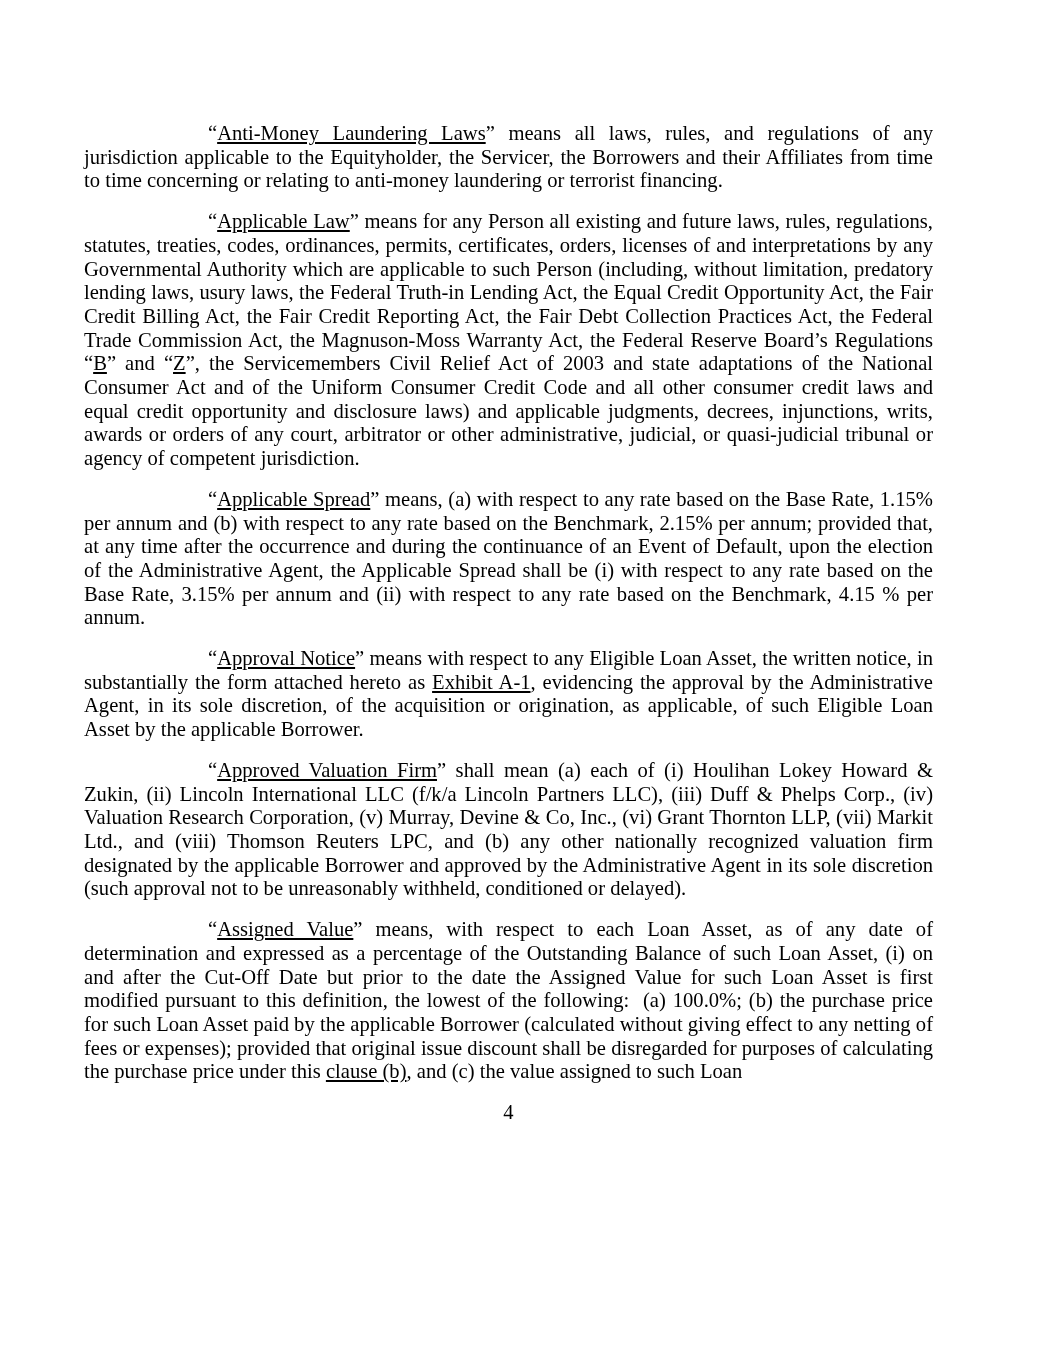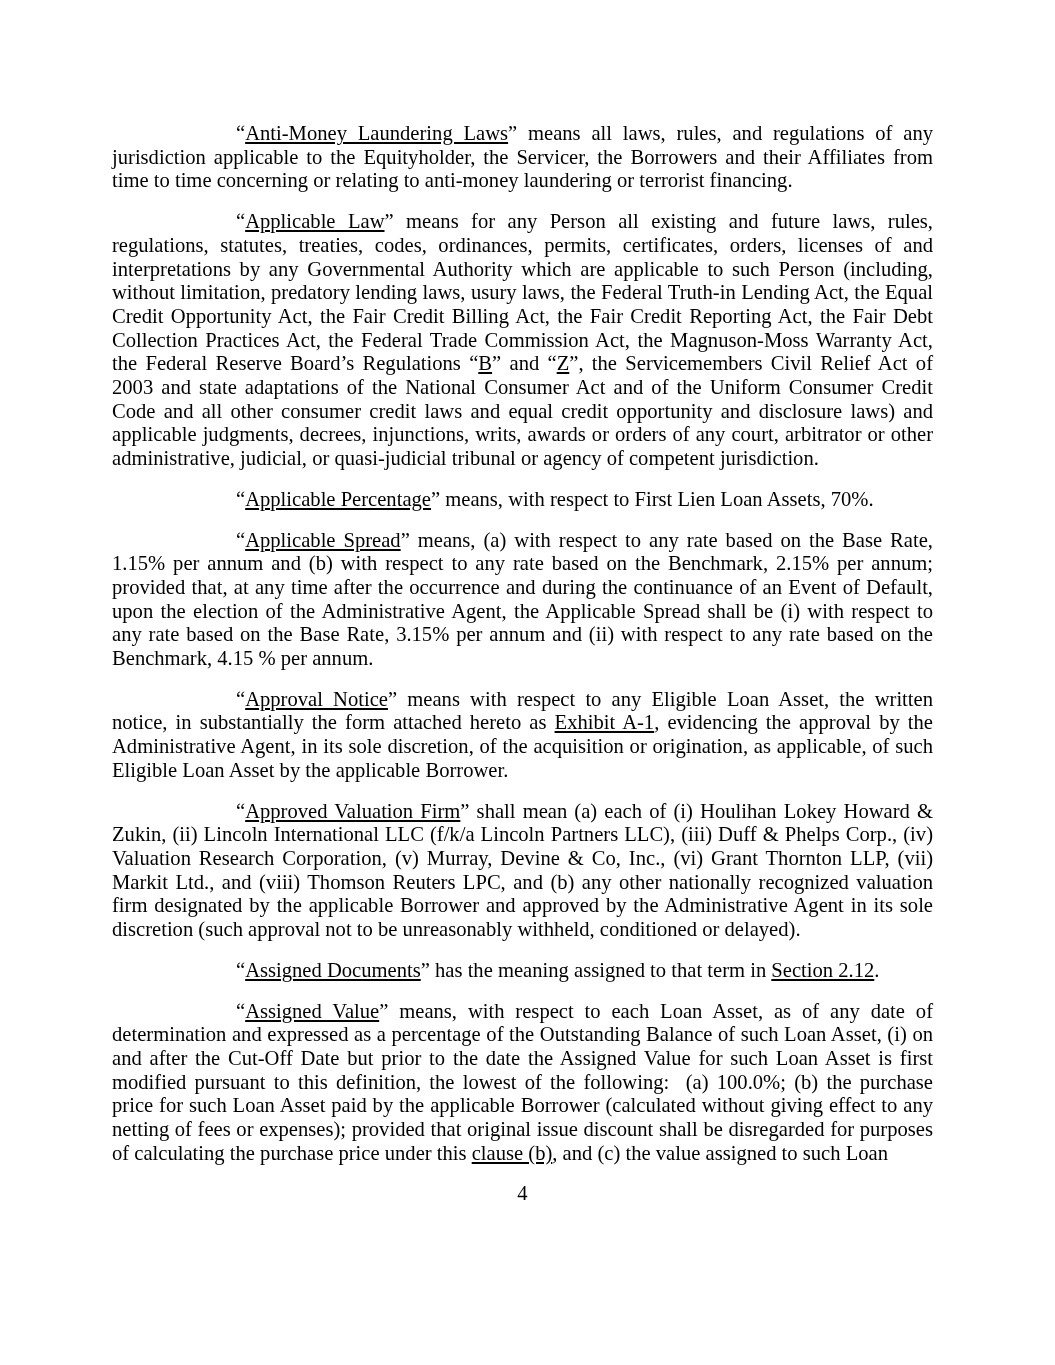--- a/index.html
+++ b/index.html
@@ -11,21 +11,21 @@
     width: 1055px;
     height: 1365px;
     color: #000000;
     font-family: "Liberation Serif", "DejaVu Serif", serif;
   }
   .page {
     position: relative;
     box-sizing: border-box;
     width: 1055px;
     height: 1365px;
-    padding: 122px 122px 0 112px;
+    padding: 122px 122px 0 84px;
     overflow: hidden;
     background: #ffffff;
   }
   .para {
     margin: 0 0 17px 0;
     font-size: 20.6px;
     line-height: 23.7px;
     text-align: justify;
     text-indent: 124px;
     color: #000000;
@@ -39,21 +39,19 @@
     text-align: center;
   }
 </style>
 </head>
 <body>
 
 <div class="page">
   <main>
       <p class="para"><span>“</span><span class="u">Anti-Money Laundering Laws</span><span>” means all laws, rules, and regulations of any jurisdiction applicable to the Equityholder, the Servicer, the Borrowers and their Affiliates from time to time concerning or relating to anti-money laundering or terrorist financing.</span></p>
       <p class="para"><span>“</span><span class="u">Applicable Law</span><span>” means for any Person all existing and future laws, rules, regulations, statutes, treaties, codes, ordinances, permits, certificates, orders, licenses of and interpretations by any Governmental Authority which are applicable to such Person (including, without limitation, predatory lending laws, usury laws, the Federal Truth-in Lending Act, the Equal Credit Opportunity Act, the Fair Credit Billing Act, the Fair Credit Reporting Act, the Fair Debt Collection Practices Act, the Federal Trade Commission Act, the Magnuson-Moss Warranty Act, the Federal Reserve Board’s Regulations “</span><span class="u">B</span><span>” and “</span><span class="u">Z</span><span>”, the Servicemembers Civil Relief Act of 2003 and state adaptations of the National Consumer Act and of the Uniform Consumer Credit Code and all other consumer credit laws and equal credit opportunity and disclosure laws) and applicable judgments, decrees, injunctions, writs, awards or orders of any court, arbitrator or other administrative, judicial, or quasi-judicial tribunal or agency of competent jurisdiction.</span></p>
-      <p class="para"><span>“</span><span class="u">Applicable Percentage</span><span>” means, with respect to First Lien Loan Assets, 70%.</span></p>
       <p class="para"><span>“</span><span class="u">Applicable Spread</span><span>” means, (a) with respect to any rate based on the Base Rate, 1.15% </span><span class="i">per annum</span><span> and (b) with respect to any rate based on the Benchmark, 2.15% </span><span class="i">per annum</span><span>; </span><span class="i">provided</span><span> that, at any time after the occurrence and during the continuance of an Event of Default, upon the election of the Administrative Agent, the Applicable Spread shall be (i) with respect to any rate based on the Base Rate, 3.15% </span><span class="i">per annum</span><span> and (ii) with respect to any rate based on the Benchmark, 4.15 % </span><span class="i">per annum</span><span>.</span></p>
       <p class="para"><span>“</span><span class="u">Approval Notice</span><span>” means with respect to any Eligible Loan Asset, the written notice, in substantially the form attached hereto as </span><span class="u">Exhibit A-1</span><span>, evidencing the approval by the Administrative Agent, in its sole discretion, of the acquisition or origination, as applicable, of such Eligible Loan Asset by the applicable Borrower.</span></p>
       <p class="para"><span>“</span><span class="u">Approved Valuation Firm</span><span>” shall mean (a) each of (i) Houlihan Lokey Howard &amp; Zukin, (ii) Lincoln International LLC (f/k/a Lincoln Partners LLC), (iii) Duff &amp; Phelps Corp., (iv) Valuation Research Corporation, (v) Murray, Devine &amp; Co, Inc., (vi) Grant Thornton LLP, (vii) Markit Ltd., and (viii) Thomson Reuters LPC, and (b) any other nationally recognized valuation firm designated by the applicable Borrower and approved by the Administrative Agent in its sole discretion (such approval not to be unreasonably withheld, conditioned or delayed).</span></p>
-      <p class="para"><span>“</span><span class="u">Assigned Documents</span><span>” has the meaning assigned to that term in </span><span class="u">Section 2.12</span><span>.</span></p>
       <p class="para"><span>“</span><span class="u">Assigned Value</span><span>” means, with respect to each Loan Asset, as of any date of determination and expressed as a percentage of the Outstanding Balance of such Loan Asset, (i) on and after the Cut-Off Date but prior to the date the Assigned Value for such Loan Asset is first modified pursuant to this definition, the lowest of the following:&nbsp; (a) 100.0%; (b) the purchase price for such Loan Asset paid by the applicable Borrower (calculated without giving effect to any netting of fees or expenses); </span><span class="i">provided</span><span> that original issue discount shall be disregarded for purposes of calculating the purchase price under this </span><span class="u">clause (b)</span><span>, and (c) the value assigned to such Loan</span></p>
     </main>
   <div class="page-number">4</div>
 </div>
 
 </body></html>

